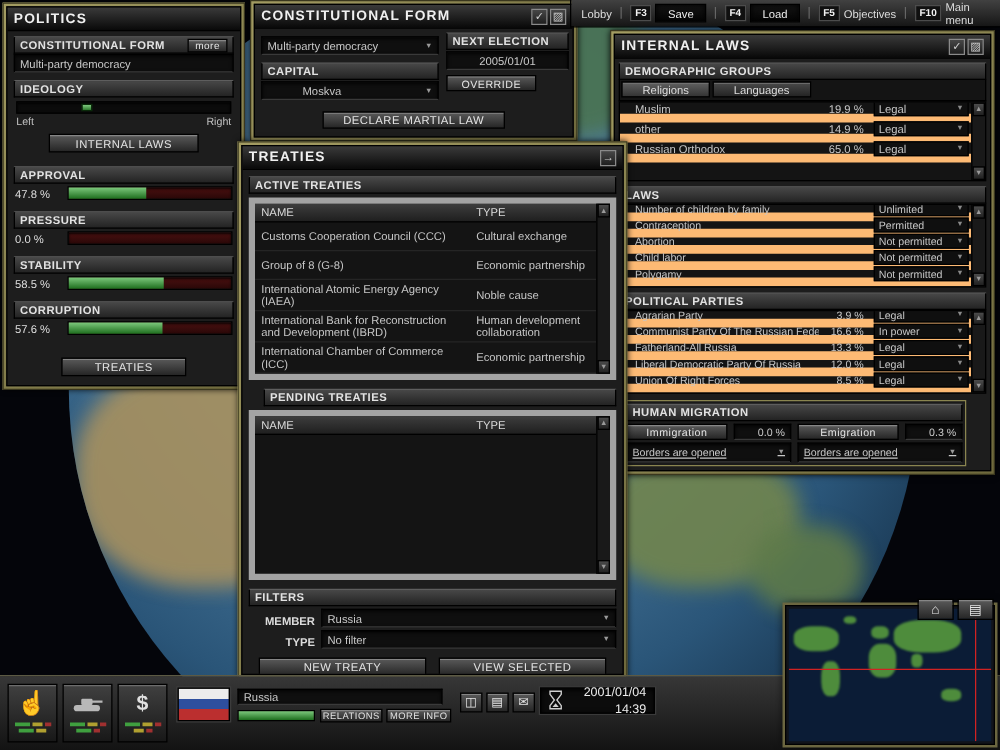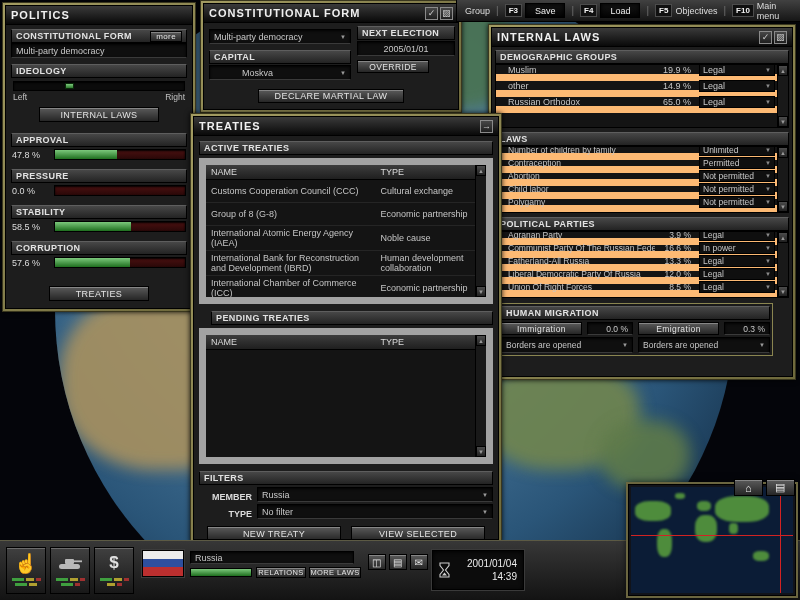--- a/index.html
+++ b/index.html
@@ -50,21 +50,21 @@
   #treaties-btn{width:100px;margin:auto auto 3px;}
 
   
   #constform{left:200px;top:0;width:262px;height:113px;z-index:25;}
   #cf-body{position:relative;flex:1;}
   .abs{position:absolute;}
 
   
   #treaties{left:190px;top:113px;width:312px;height:430px;z-index:40;}
   .tcontent{flex:1;display:flex;flex-direction:column;padding:5px;}
-  .tbl{display:flex;border:7px solid #a3a3a3;background:#141414;margin-top:3px;}
+  .tbl{display:flex;border:5px solid #a3a3a3;background:#141414;margin-top:3px;}
   .tbl-main{flex:1;display:flex;flex-direction:column;overflow:hidden;}
   .tbl-hdr{display:flex;height:15px;flex:0 0 15px;background:linear-gradient(#3d3d3d,#1f1f1f);border-bottom:1px solid #000;color:#dadada;font-size:9px;align-items:center;}
   .col-name{width:63%;padding:0 5px;}
   .col-type{flex:1;padding:0 5px;}
   .tbl-row{display:flex;border-bottom:1px solid #252525;color:#c6c6c6;font-size:9px;padding:2px 0;min-height:23px;align-items:center;}
   .sb{flex:0 0 11px;background:#191919;border-left:1px solid #000;display:flex;flex-direction:column;}
   .sb-up,.sb-dn{height:11px;background:linear-gradient(#4c4c4c,#202020);border:1px solid #000;color:#999;font-size:6px;text-align:center;line-height:10px;}
   .sb-dn{margin-top:auto;}
   .frow{display:flex;align-items:flex-end;margin-top:2px;}
   .flabel{width:58px;text-align:right;padding-right:5px;color:#dcdcdc;font-size:9px;font-weight:bold;}
@@ -83,40 +83,40 @@
   .law-row{height:13px;flex:0 0 13px;font-size:8.5px;}
   .il-name{flex:1;padding-left:12px;white-space:nowrap;overflow:hidden;}
   .il-pct{width:44px;text-align:right;padding-right:8px;}
   .il-dd{width:76px;display:flex;align-items:center;background:#0f0f0f;border:1px solid #000;height:12px;padding:0 3px;margin-right:2px;color:#c8c8c8;}
   .il-dd .arr{margin-left:auto;font-size:6px;color:#8a8a8a;}
   .mt4{margin-top:4px;}
   .subpanel{margin:5px 16px 0 3px;border:1px solid #8a8550;background:#1a1a1a;padding:2px;}
   .mig-row{display:flex;gap:5px;margin-top:2px;}
   .mig-lbl{flex:1;height:13px;font-size:8.5px;}
   .mig-val{width:46px;height:13px;font-size:8.5px;justify-content:flex-end;}
-  .mig-dd{flex:1;height:16px;font-size:8.5px;}
+  .mig-dd{flex:1;height:16px;font-size:8.5px;text-decoration:underline;}
 
   
   #bottom{position:absolute;left:0;top:540px;width:800px;height:60px;z-index:45;background:linear-gradient(#373737,#131313);border-top:1px solid #5c5a44;}
   .big-btn{position:absolute;top:6px;width:40px;height:47px;background:linear-gradient(#404040,#181818);border:1px solid #000;box-shadow:inset 0 1px 0 #6c6c6c;display:flex;flex-direction:column;align-items:center;justify-content:flex-start;padding-top:2px;}
   .big-ico{height:26px;display:flex;align-items:center;justify-content:center;color:#d9d1a0;font-size:19px;}
   .mini-meter{display:flex;gap:2px;margin-top:2px;}
   .mini-meter i{display:block;height:3px;}
   .mm-g{width:12px;background:#3f9f3f;}
   .mm-y{width:8px;background:#b0a030;}
   .mm-r{width:5px;background:#a03030;}
   #flag{position:absolute;left:142px;top:9px;width:42px;height:27px;border:1px solid #000;box-shadow:0 0 0 1px #3c3c3c;
     background:linear-gradient(#ececec 0 33%, #2e4f9e 33% 66%, #bb2f2f 66% 100%);}
   #nameplate{position:absolute;left:190px;top:10px;width:164px;height:13px;}
   #rel-meter{position:absolute;left:190px;top:27px;width:62px;height:9px;}
   #relations-btn{position:absolute;left:256px;top:26px;width:50px;height:11px;font-size:7.5px;}
   #moreinfo-btn{position:absolute;left:309px;top:26px;width:52px;height:11px;font-size:7.5px;}
   #small-btns{position:absolute;left:368px;top:13px;display:flex;gap:3px;}
   .mini-btn{width:18px;height:16px;font-size:10px;}
-  #timebox{position:absolute;left:432px;top:9px;width:92px;height:40px;background:#0c0c0c;border:1px solid #000;box-shadow:inset 0 1px 4px #000, 0 0 0 1px #3a3a3a;display:flex;align-items:center;padding:0 6px;gap:6px;}
+  #timebox{position:absolute;left:432px;top:9px;width:92px;height:21px;background:#0c0c0c;border:1px solid #000;box-shadow:inset 0 1px 4px #000, 0 0 0 1px #3a3a3a;display:flex;align-items:center;padding:0 6px;gap:6px;}
   .timecol{flex:1;text-align:right;color:#ececec;font-size:10px;line-height:13px;}
 
   
   #minimap{position:absolute;left:628px;top:484px;width:168px;height:112px;z-index:46;background:#11131a;border:1px solid #000;box-shadow:0 0 0 2px #6b6640, 0 0 8px #000;}
   #map-inner{position:absolute;left:2px;top:2px;right:2px;bottom:2px;background:#0b1c36;overflow:hidden;}
   .mland{position:absolute;background:#4e8c3c;border-radius:40%;filter:blur(1px);}
   .ch-v{position:absolute;top:0;bottom:0;width:1px;background:#d22222;left:92%;}
   .ch-h{position:absolute;left:0;right:0;height:1px;background:#d22222;top:45%;}
   #map-btns{position:absolute;left:734px;top:479px;z-index:47;display:flex;gap:3px;}
   .map-btn{width:29px;height:17px;font-size:11px;}
@@ -130,21 +130,21 @@
     <div class="land" style="left:5px;top:320px;width:210px;height:180px;background:#a8915f;"></div>
     <div class="land" style="left:195px;top:310px;width:90px;height:50px;background:#9a8a55;"></div>
     <div class="land" style="left:425px;top:390px;width:160px;height:110px;background:#71854e;"></div>
     <div class="land" style="left:545px;top:450px;width:90px;height:70px;background:#5e7a4a;"></div>
     <div class="land" style="left:345px;top:30px;width:120px;height:110px;background:#4a7350;"></div>
     <div class="land" style="left:275px;top:180px;width:120px;height:80px;background:#58744e;"></div>
   </div>
 
   <div id="top-bar">
       <span class="tb-item">
-        <span class="tb-lbl">Group</span>
+        <span class="tb-lbl">Lobby</span>
       </span>
       <span class="tb-sep">|</span>
       <span class="tb-item">
         <span class="tb-key">F3</span>
         <span class="tb-box">Save</span>
       </span>
       <span class="tb-sep">|</span>
       <span class="tb-item">
         <span class="tb-key">F4</span>
         <span class="tb-box">Load</span>
@@ -271,20 +271,24 @@
         <span class="title">INTERNAL LAWS</span>
         <span class="tb-icons">
           <span class="ico-box">✓</span>
           <span class="ico-box">▨</span>
         </span>
       </div>
       <div class="icontent">
         <div class="sechdr">
           <span>DEMOGRAPHIC GROUPS</span>
         </div>
+        <div class="tabs">
+          <span class="tab active">Religions</span>
+          <span class="tab">Languages</span>
+        </div>
         <div class="ltbl" style="height:64px;flex:0 0 64px;">
           <div class="lrows" id="religion-rows">
               <div class="il-row">
                 <span class="il-name">Muslim</span>
                 <span class="il-pct">19.9 %</span>
                 <span class="il-dd dd">
                   <span>Legal</span>
                   <span class="arr">▼</span>
                 </span>
               </div>
@@ -561,21 +565,21 @@
           <i class="mm-y"></i>
           <i class="mm-r"></i>
         </span>
     </div>
     <div id="flag"></div>
     <div class="sunken" id="nameplate">Russia</div>
     <div class="meter" id="rel-meter">
         <div class="meter-fill" style="width:100%;"></div>
       </div>
     <button class="btn" id="relations-btn">RELATIONS</button>
-    <button class="btn" id="moreinfo-btn">MORE LAWS</button>
+    <button class="btn" id="moreinfo-btn">MORE INFO</button>
     <div id="small-btns">
       <button class="btn mini-btn">◫</button>
       <button class="btn mini-btn">▤</button>
       <button class="btn mini-btn">✉</button>
     </div>
     <div id="timebox">
       <svg width="11" height="17" viewBox="0 0 11 17">
         <path d="M1 1 h9 v2.5 l-3.5 4.5 3.5 4.5 v2.5 h-9 v-2.5 l3.5-4.5 -3.5-4.5 z" fill="none" stroke="#cfcfcf" stroke-width="1.1"></path>
         <path d="M3 13.5 h5 l-2.5-3 z" fill="#cfcfcf"></path>
       </svg>

